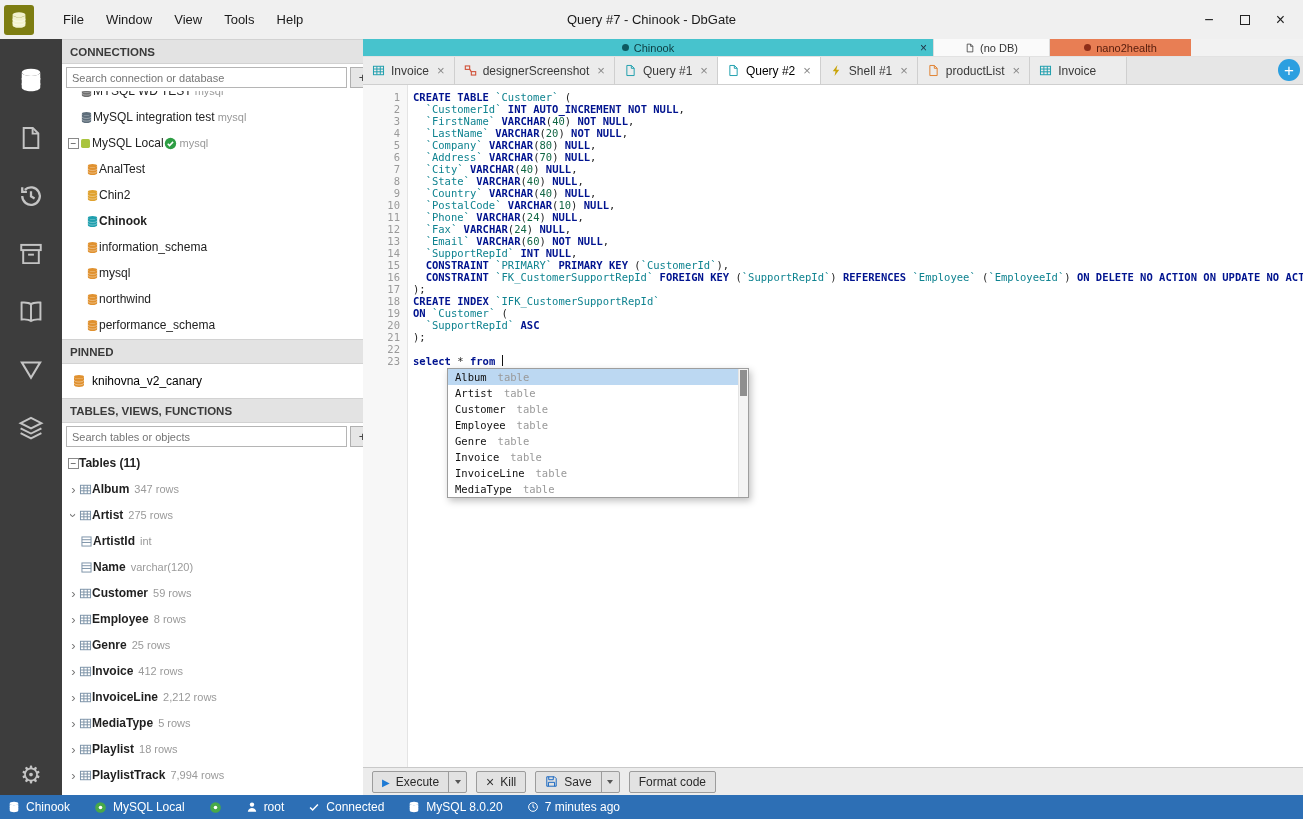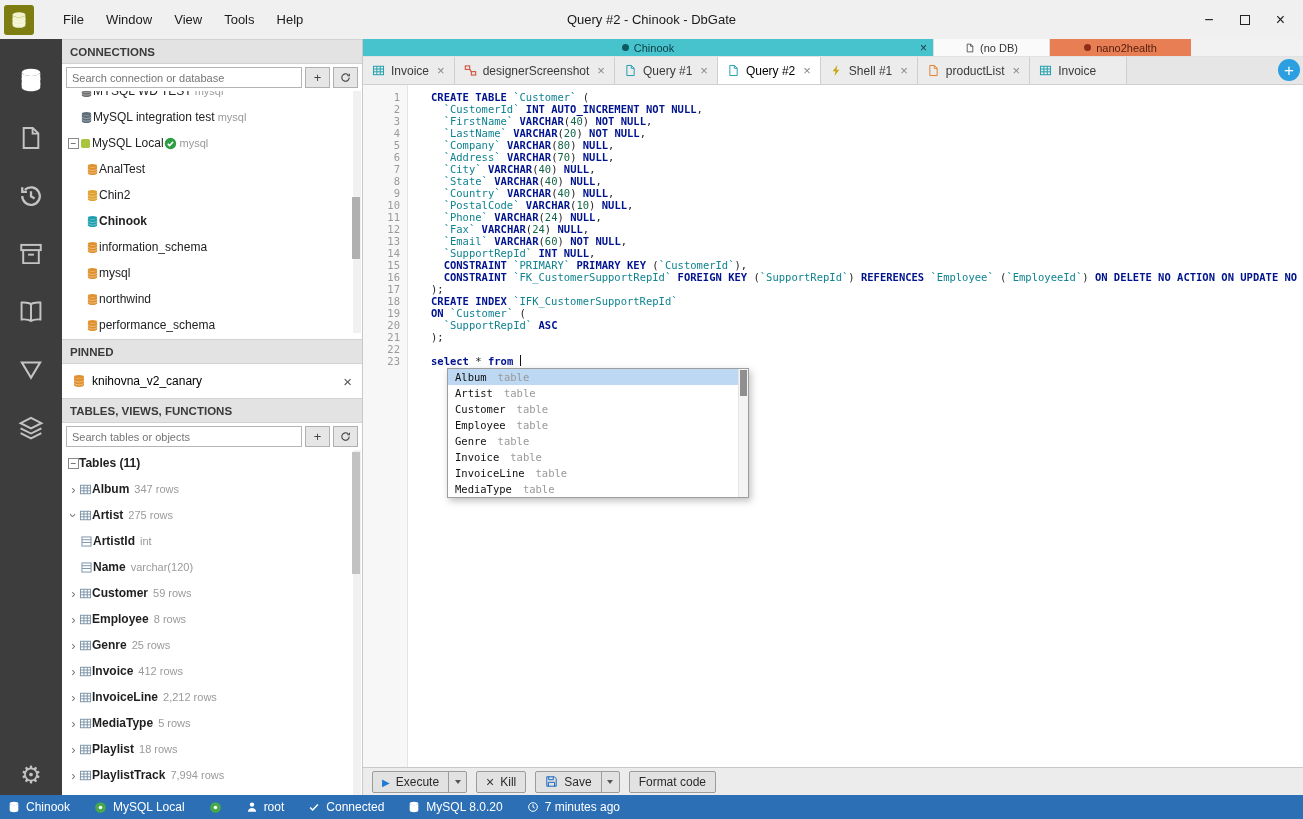--- a/index.html
+++ b/index.html
@@ -21,21 +21,21 @@
 
   
   .iconbar{position:absolute;left:0;top:39px;bottom:24px;width:62px;background:#3d3d3d;display:flex;flex-direction:column;align-items:center;padding-top:12px;box-sizing:border-box;}
   .ib-btn{width:62px;height:58px;display:flex;align-items:center;justify-content:center;color:#c4c4c4;flex:none;}
   .ib-btn.active{color:#ffffff;}
   .ib-btn .icn{width:26px;height:26px;}
   .ib-gear{margin-top:auto;margin-bottom:8px;color:#c4c4c4;font-size:24px;line-height:24px;}
   .gear-glyph::before{content:"⚙";}
 
   
-  .leftpanel{position:absolute;left:62px;top:39px;bottom:24px;width:301px;background:#fff;border-right:1px solid #c9c9c9;display:flex;flex-direction:column;box-sizing:border-box;}
+  .leftpanel{position:absolute;left:62px;top:39px;bottom:24px;width:346px;background:#fff;border-right:1px solid #c9c9c9;display:flex;flex-direction:column;box-sizing:border-box;}
   .sec-header{height:25px;background:#e3e3e3;border-top:1px solid #d2d2d2;border-bottom:1px solid #d2d2d2;display:flex;align-items:center;padding-left:8px;font-size:11.5px;font-weight:bold;color:#3a3a3a;flex:none;box-sizing:border-box;}
   .searchrow{height:27px;display:flex;align-items:center;padding:0 4px;gap:3px;flex:none;}
   .searchrow input{flex:1;height:21px;border:1px solid #b5b5b5;font-size:11px;padding:0 5px;color:#333;outline:none;font-family:inherit;box-sizing:border-box;min-width:0;}
   .sq-btn{width:25px;height:21px;background:#e6e6e6;border:1px solid #b0b0b0;display:flex;align-items:center;justify-content:center;font-size:13px;color:#444;flex:none;box-sizing:border-box;}
   .sq-btn .icn{width:11px;height:11px;}
   .plus-glyph::before{content:"+";}
   .x-glyph::before{content:"×";}
   .gap6{height:6px;flex:none;}
 
   .conn-tree{height:242px;overflow:hidden;position:relative;flex:none;}
@@ -72,21 +72,21 @@
   .tab{display:flex;align-items:center;gap:6px;padding:0 9px;background:#ececec;border-right:1px solid #cfcfcf;font-size:12px;color:#3a3a3a;white-space:nowrap;flex:none;}
   .tab.active{background:#ffffff;color:#000;}
   .tab .icn{width:13px;height:13px;}
   .tab .tab-x{color:#888;font-size:13px;margin-left:2px;}
   .tab.clip{padding-right:30px;}
   .plus-btn{position:absolute;right:3px;top:2px;width:22px;height:22px;border-radius:50%;background:#2b9fe0;color:#fff;display:flex;align-items:center;justify-content:center;font-size:17px;line-height:17px;}
 
   .editor{flex:1;display:flex;position:relative;overflow:hidden;background:#fff;}
   .gutter{width:45px;background:#f7f7f7;border-right:1px solid #e4e4e4;padding:6px 7px 0 0;text-align:right;font:10.5px/12px "DejaVu Sans Mono",monospace;color:#9a9a9a;flex:none;box-sizing:border-box;}
   .gline{height:12px;}
-  .code-area{flex:1;padding:6px 0 0 5px;font:10.5px/12px "DejaVu Sans Mono",monospace;color:#222;white-space:pre;overflow:hidden;margin-left:18px;}
+  .code-area{flex:1;padding:6px 0 0 5px;font:10.5px/12px "DejaVu Sans Mono",monospace;color:#222;white-space:pre;overflow:hidden;}
   .cline{height:12px;}
   .tk-k{color:#00138f;font-weight:bold;}
   .tk-i{color:#0f8390;}
   .tk-n{color:#116644;}
   .tk-p{color:#222;}
   .cursor{display:inline-block;width:1.5px;height:11px;background:#111;vertical-align:-1px;}
 
   .autocomplete{position:absolute;left:84px;top:283px;width:302px;background:#fff;border:1px solid #9e9e9e;box-shadow:2px 3px 7px rgba(0,0,0,.25);font:10.5px/16px "DejaVu Sans Mono",monospace;box-sizing:border-box;}
   .ac-item{height:16px;display:flex;align-items:center;padding:0 14px 0 7px;color:#111;}
   .ac-item.sel{background:#bcd8f2;}
@@ -123,21 +123,21 @@
               <path d="M2.3 6.9c0 1.3 2.6 2.3 5.7 2.3s5.7-1 5.7-2.3M2.3 10.1c0 1.3 2.6 2.3 5.7 2.3s5.7-1 5.7-2.3" fill="none" stroke="rgba(255,255,255,.5)" stroke-width=".9"></path>
             </g>
           </svg>
         </span>
       </div>
     <span class="menu-item">File</span>
     <span class="menu-item">Window</span>
     <span class="menu-item">View</span>
     <span class="menu-item">Tools</span>
     <span class="menu-item">Help</span>
-    <div class="mb-title">Query #2 - Chinook - DbGate</div>
+    <div class="mb-title">Query #7 - Chinook - DbGate</div>
     <div class="win-controls">
       <span class="wc">−</span>
       <span class="maxbox"></span>
       <span class="wc">×</span>
     </div>
   </div>
 
   <div class="iconbar">
     <div class="ib-btn active">
         <span class="icn">

